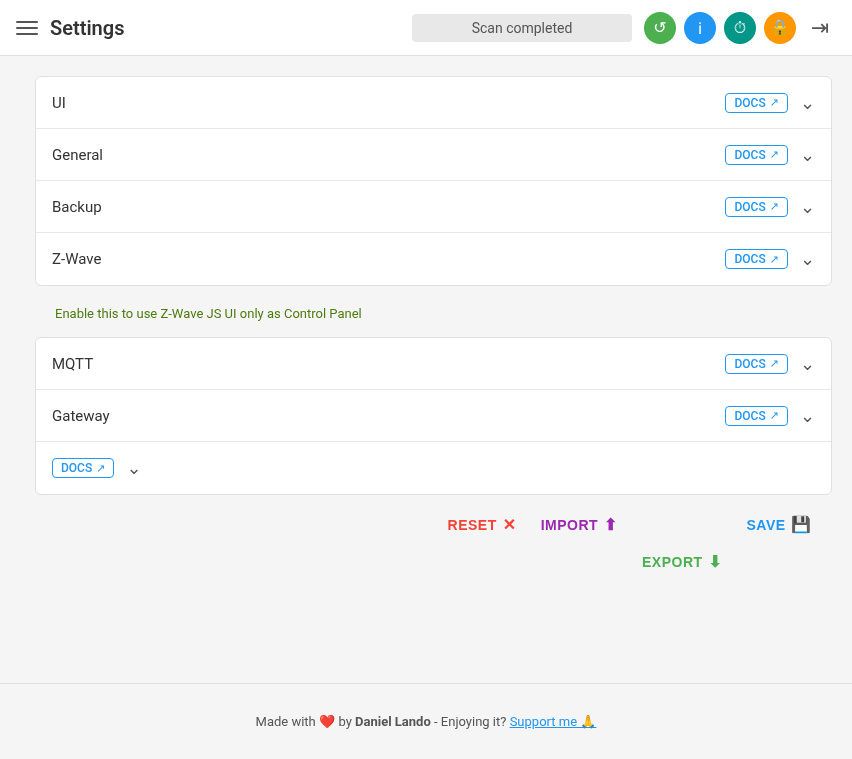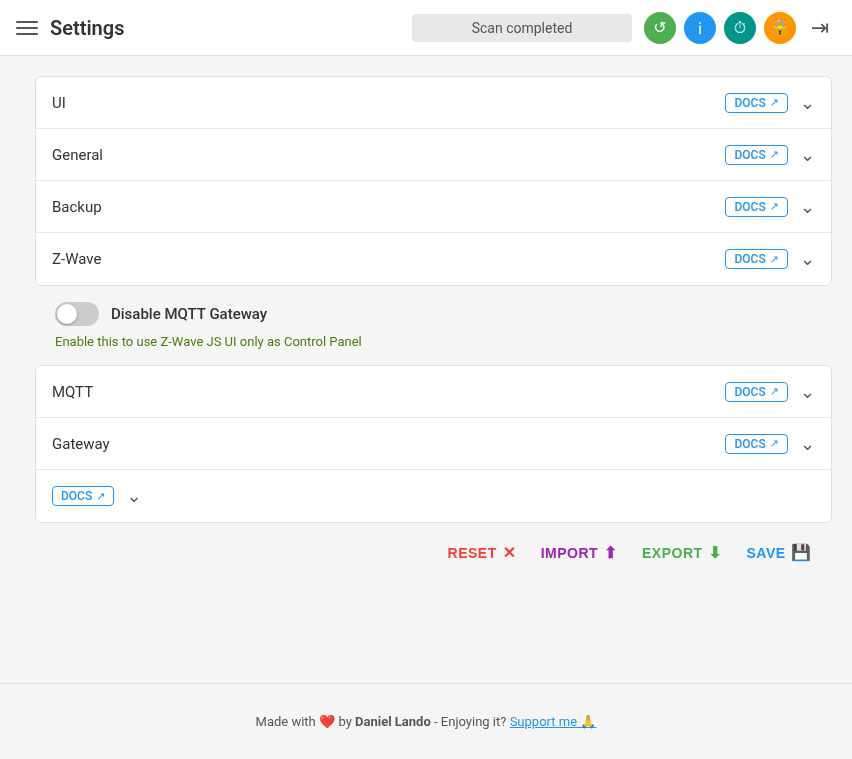--- a/index.html
+++ b/index.html
@@ -185,21 +185,21 @@
       font-size: 14px;
       font-weight: 600;
       cursor: pointer;
       background: none;
       border: none;
       text-transform: uppercase;
       letter-spacing: 0.5px;
     }
     .btn-reset { color: #f44336; }
     .btn-import { color: #9c27b0; }
-    .btn-export { color: #4caf50; }
+    .btn-export { color: #4caf50; margin-top: 37px; }
     .btn-save { color: #2196f3; }
     .action-icon { font-size: 16px; }
 
     
     .footer {
       margin-top: auto;
       background: #f5f5f5;
       border-top: 1px solid #e0e0e0;
       padding: 30px 20px;
       text-align: center;
@@ -263,28 +263,20 @@
       <span class="settings-row-label">Z-Wave</span>
       <div class="docs-badge">
         <span>DOCS</span>
         <span class="ext-icon">↗</span>
       </div>
       <span class="chevron">⌄</span>
     </div>
   </div>
 
   <div class="mqtt-section">
-    <div class="toggle-row">
-      <label class="toggle">
-
-        <div class="toggle-track"></div>
-        <div class="toggle-thumb"></div>
-      </label>
-      <span class="toggle-label">Disable MQTT Gateway</span>
-    </div>
     <div class="toggle-desc">Enable this to use Z-Wave JS UI only as Control Panel</div>
   </div>
 
   <div class="settings-card">
     <div class="settings-row">
       <span class="settings-row-label">MQTT</span>
       <div class="docs-badge">
         <span>DOCS</span>
         <span class="ext-icon">↗</span>
       </div>

